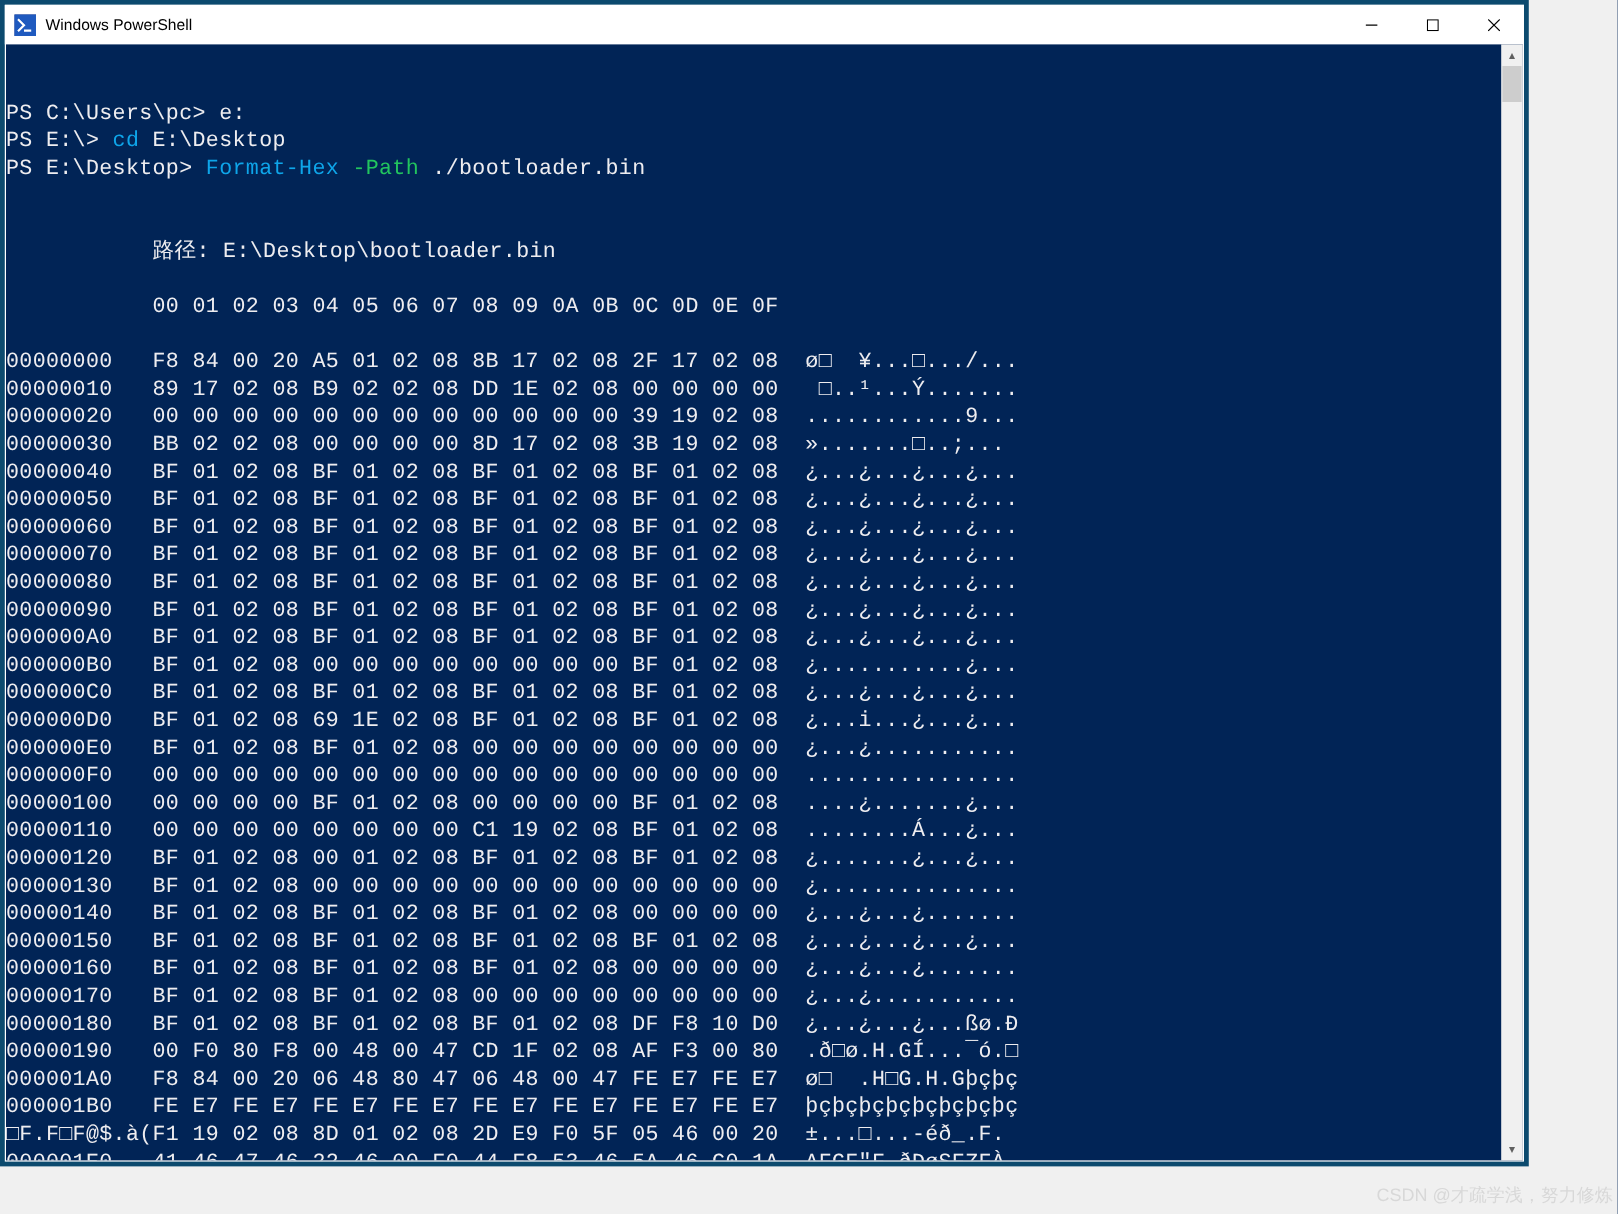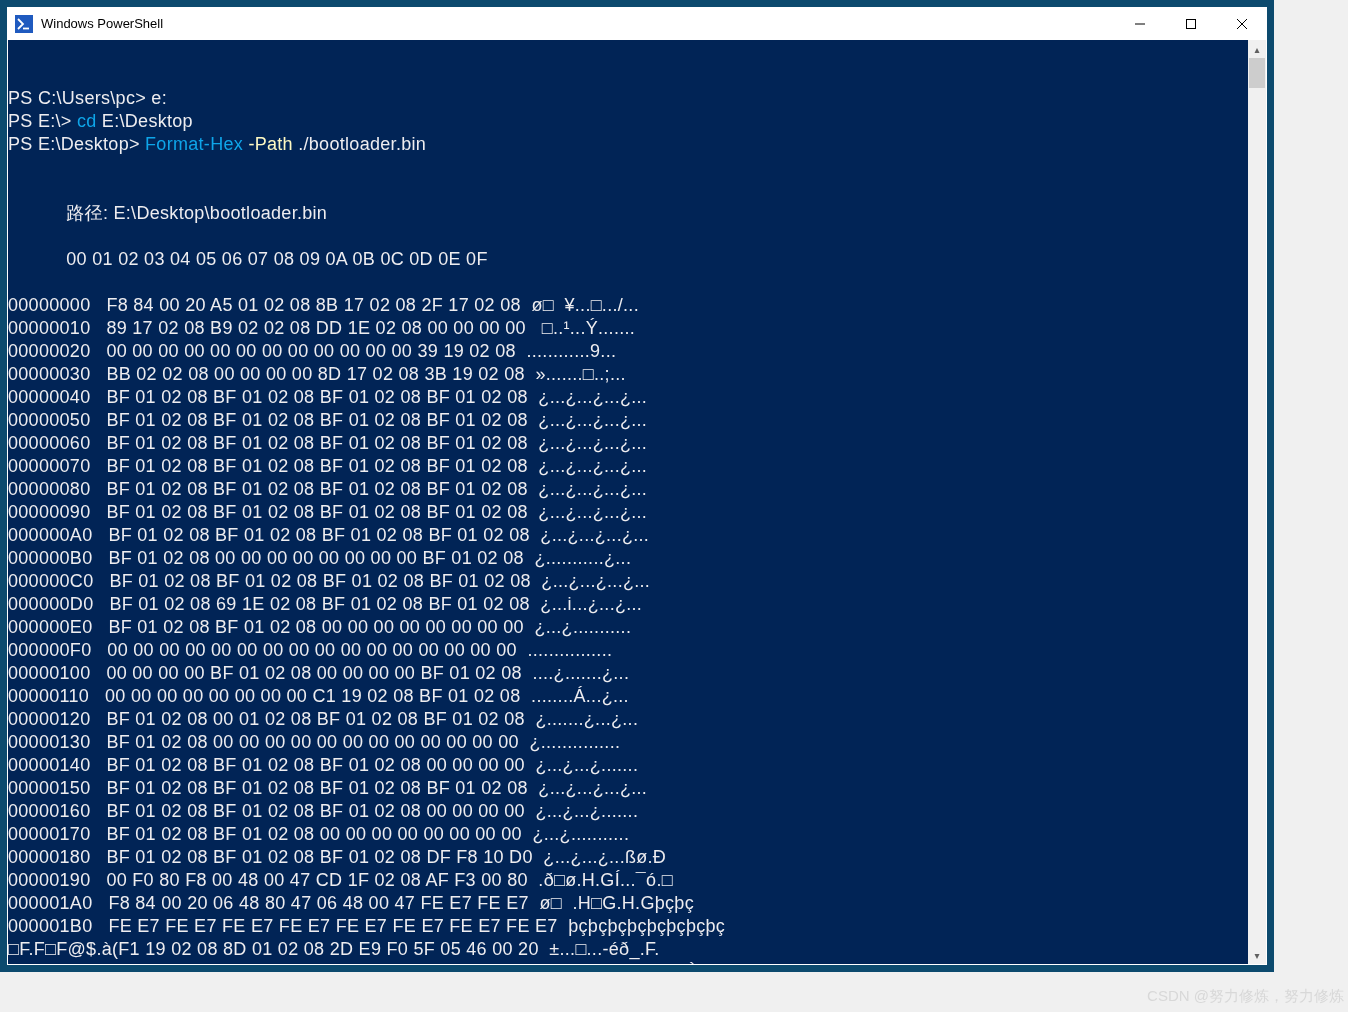--- a/index.html
+++ b/index.html
@@ -1,31 +1,31 @@
 <!DOCTYPE html>
 <html><head>
 <meta charset="utf-8">
 <style>
 * { margin: 0; padding: 0; box-sizing: border-box; }
 body { width: 1348px; height: 1012px; background: #f0f0f0; font-family: "Segoe UI", sans-serif; overflow: hidden; }
-.window { width: 1274px; height: 972px; background: #fff; border: 7px solid #0c4a6e; position: relative; top: 0; left: 0; }
+.window { width: 1274px; height: 972px; background: #fff; border: 4px solid #0c4a6e; position: relative; top: 0; left: 0; }
 .titlebar { height: 33px; background: #fff; display: flex; align-items: center; padding-left: 8px; }
 .titlebar .icon { width: 18px; height: 18px; background: #1f3f93; display: flex; align-items: center; justify-content: center; color: #fff; font-size: 11px; }
 .titlebar .icon svg { width: 18px; height: 18px; }
 .titlebar .title { margin-left: 8px; font-size: 13px; color: #000; }
 .winbtns { margin-left: auto; display: flex; }
 .winbtn { width: 51px; height: 32px; display: flex; align-items: center; justify-content: center; }
 .winbtn svg { width: 10px; height: 10px; stroke: #000; stroke-width: 1; fill: none; }
-.terminal { position: absolute; top: 33px; left: 1px; right: 1px; bottom: 1px; background: #012456; color: #eeedf0; font-family: Liberation Sans, sans-serif; font-size: 18px; line-height: 23px; white-space: pre; overflow: hidden; letter-spacing: 0.3px; }
+.terminal { position: absolute; top: 33px; left: 1px; right: 1px; bottom: 1px; background: #012456; color: #eeedf0; font-family: Liberation Mono, monospace; font-size: 18px; line-height: 23px; white-space: pre; overflow: hidden; letter-spacing: 0.3px; }
 .terminal-inner { padding: 1px 0 0 0; }
 .scrollbar { position: absolute; top: 33px; right: 1px; width: 18px; bottom: 1px; background: #f0f0f0; }
 .sb-arrow { height: 18px; display: flex; align-items: center; justify-content: center; color: #606060; font-size: 10px; }
 .sb-thumb { position: absolute; top: 18px; left: 1px; right: 1px; height: 30px; background: #cdcdcd; }
 .yellow { color: #0ea5e9; }
-.grey { color: #fef9c3; }
+.grey { color: #22c55e; }
 .white { color: #eeedf0; }
 .watermark { position: absolute; right: 4px; bottom: 6px; font-size: 15px; color: #d8d8d8; font-family: "Microsoft YaHei","Segoe UI",sans-serif; }
 </style>
 </head>
 <body>
 
 <div class="window">
   <div class="titlebar">
     <span class="icon">
       <svg viewBox="0 0 18 18">
@@ -59,13 +59,13 @@
     <div class="terminal-inner" id="term"><div><span class="white">PS C:\Users\pc&gt;</span><span class="white"> e:</span></div><div><span class="white">PS E:\&gt;</span><span class="yellow"> cd</span><span class="white"> E:\Desktop</span></div><div><span class="white">PS E:\Desktop&gt;</span><span class="yellow"> Format-Hex</span><span class="grey"> -Path</span><span class="white"> ./bootloader.bin</span></div><div>&nbsp;</div><div>&nbsp;</div><div>           路径: E:\Desktop\bootloader.bin</div><div>&nbsp;</div><div>           00 01 02 03 04 05 06 07 08 09 0A 0B 0C 0D 0E 0F</div><div>&nbsp;</div><div>00000000   F8 84 00 20 A5 01 02 08 8B 17 02 08 2F 17 02 08  ø□  ¥...□.../...</div><div>00000010   89 17 02 08 B9 02 02 08 DD 1E 02 08 00 00 00 00   □..¹...Ý.......</div><div>00000020   00 00 00 00 00 00 00 00 00 00 00 00 39 19 02 08  ............9...</div><div>00000030   BB 02 02 08 00 00 00 00 8D 17 02 08 3B 19 02 08  ».......□..;...</div><div>00000040   BF 01 02 08 BF 01 02 08 BF 01 02 08 BF 01 02 08  ¿...¿...¿...¿...</div><div>00000050   BF 01 02 08 BF 01 02 08 BF 01 02 08 BF 01 02 08  ¿...¿...¿...¿...</div><div>00000060   BF 01 02 08 BF 01 02 08 BF 01 02 08 BF 01 02 08  ¿...¿...¿...¿...</div><div>00000070   BF 01 02 08 BF 01 02 08 BF 01 02 08 BF 01 02 08  ¿...¿...¿...¿...</div><div>00000080   BF 01 02 08 BF 01 02 08 BF 01 02 08 BF 01 02 08  ¿...¿...¿...¿...</div><div>00000090   BF 01 02 08 BF 01 02 08 BF 01 02 08 BF 01 02 08  ¿...¿...¿...¿...</div><div>000000A0   BF 01 02 08 BF 01 02 08 BF 01 02 08 BF 01 02 08  ¿...¿...¿...¿...</div><div>000000B0   BF 01 02 08 00 00 00 00 00 00 00 00 BF 01 02 08  ¿...........¿...</div><div>000000C0   BF 01 02 08 BF 01 02 08 BF 01 02 08 BF 01 02 08  ¿...¿...¿...¿...</div><div>000000D0   BF 01 02 08 69 1E 02 08 BF 01 02 08 BF 01 02 08  ¿...i...¿...¿...</div><div>000000E0   BF 01 02 08 BF 01 02 08 00 00 00 00 00 00 00 00  ¿...¿...........</div><div>000000F0   00 00 00 00 00 00 00 00 00 00 00 00 00 00 00 00  ................</div><div>00000100   00 00 00 00 BF 01 02 08 00 00 00 00 BF 01 02 08  ....¿.......¿...</div><div>00000110   00 00 00 00 00 00 00 00 C1 19 02 08 BF 01 02 08  ........Á...¿...</div><div>00000120   BF 01 02 08 00 01 02 08 BF 01 02 08 BF 01 02 08  ¿.......¿...¿...</div><div>00000130   BF 01 02 08 00 00 00 00 00 00 00 00 00 00 00 00  ¿...............</div><div>00000140   BF 01 02 08 BF 01 02 08 BF 01 02 08 00 00 00 00  ¿...¿...¿.......</div><div>00000150   BF 01 02 08 BF 01 02 08 BF 01 02 08 BF 01 02 08  ¿...¿...¿...¿...</div><div>00000160   BF 01 02 08 BF 01 02 08 BF 01 02 08 00 00 00 00  ¿...¿...¿.......</div><div>00000170   BF 01 02 08 BF 01 02 08 00 00 00 00 00 00 00 00  ¿...¿...........</div><div>00000180   BF 01 02 08 BF 01 02 08 BF 01 02 08 DF F8 10 D0  ¿...¿...¿...ßø.Ð</div><div>00000190   00 F0 80 F8 00 48 00 47 CD 1F 02 08 AF F3 00 80  .ð□ø.H.GÍ...¯ó.□</div><div>000001A0   F8 84 00 20 06 48 80 47 06 48 00 47 FE E7 FE E7  ø□  .H□G.H.Gþçþç</div><div>000001B0   FE E7 FE E7 FE E7 FE E7 FE E7 FE E7 FE E7 FE E7  þçþçþçþçþçþçþçþç</div><div>□F.F□F@$.à(F1 19 02 08 8D 01 02 08 2D E9 F0 5F 05 46 00 20  ±...□...-éð_.F. </div><div>000001E0   41 46 47 46 22 46 00 F0 44 F8 53 46 5A 46 C0 1A  AFGF"F.ðDøSFZFÀ.</div></div>
   </div>
 
   <div class="scrollbar">
     <div class="sb-arrow">▴</div>
     <div class="sb-thumb"></div>
     <div class="sb-arrow" style="position:absolute;bottom:0;width:100%;">▾</div>
   </div>
 </div>
 
-<div class="watermark">CSDN @努力修炼，努力修炼</div>
+<div class="watermark">CSDN @才疏学浅，努力修炼</div>
 
 </body></html>

